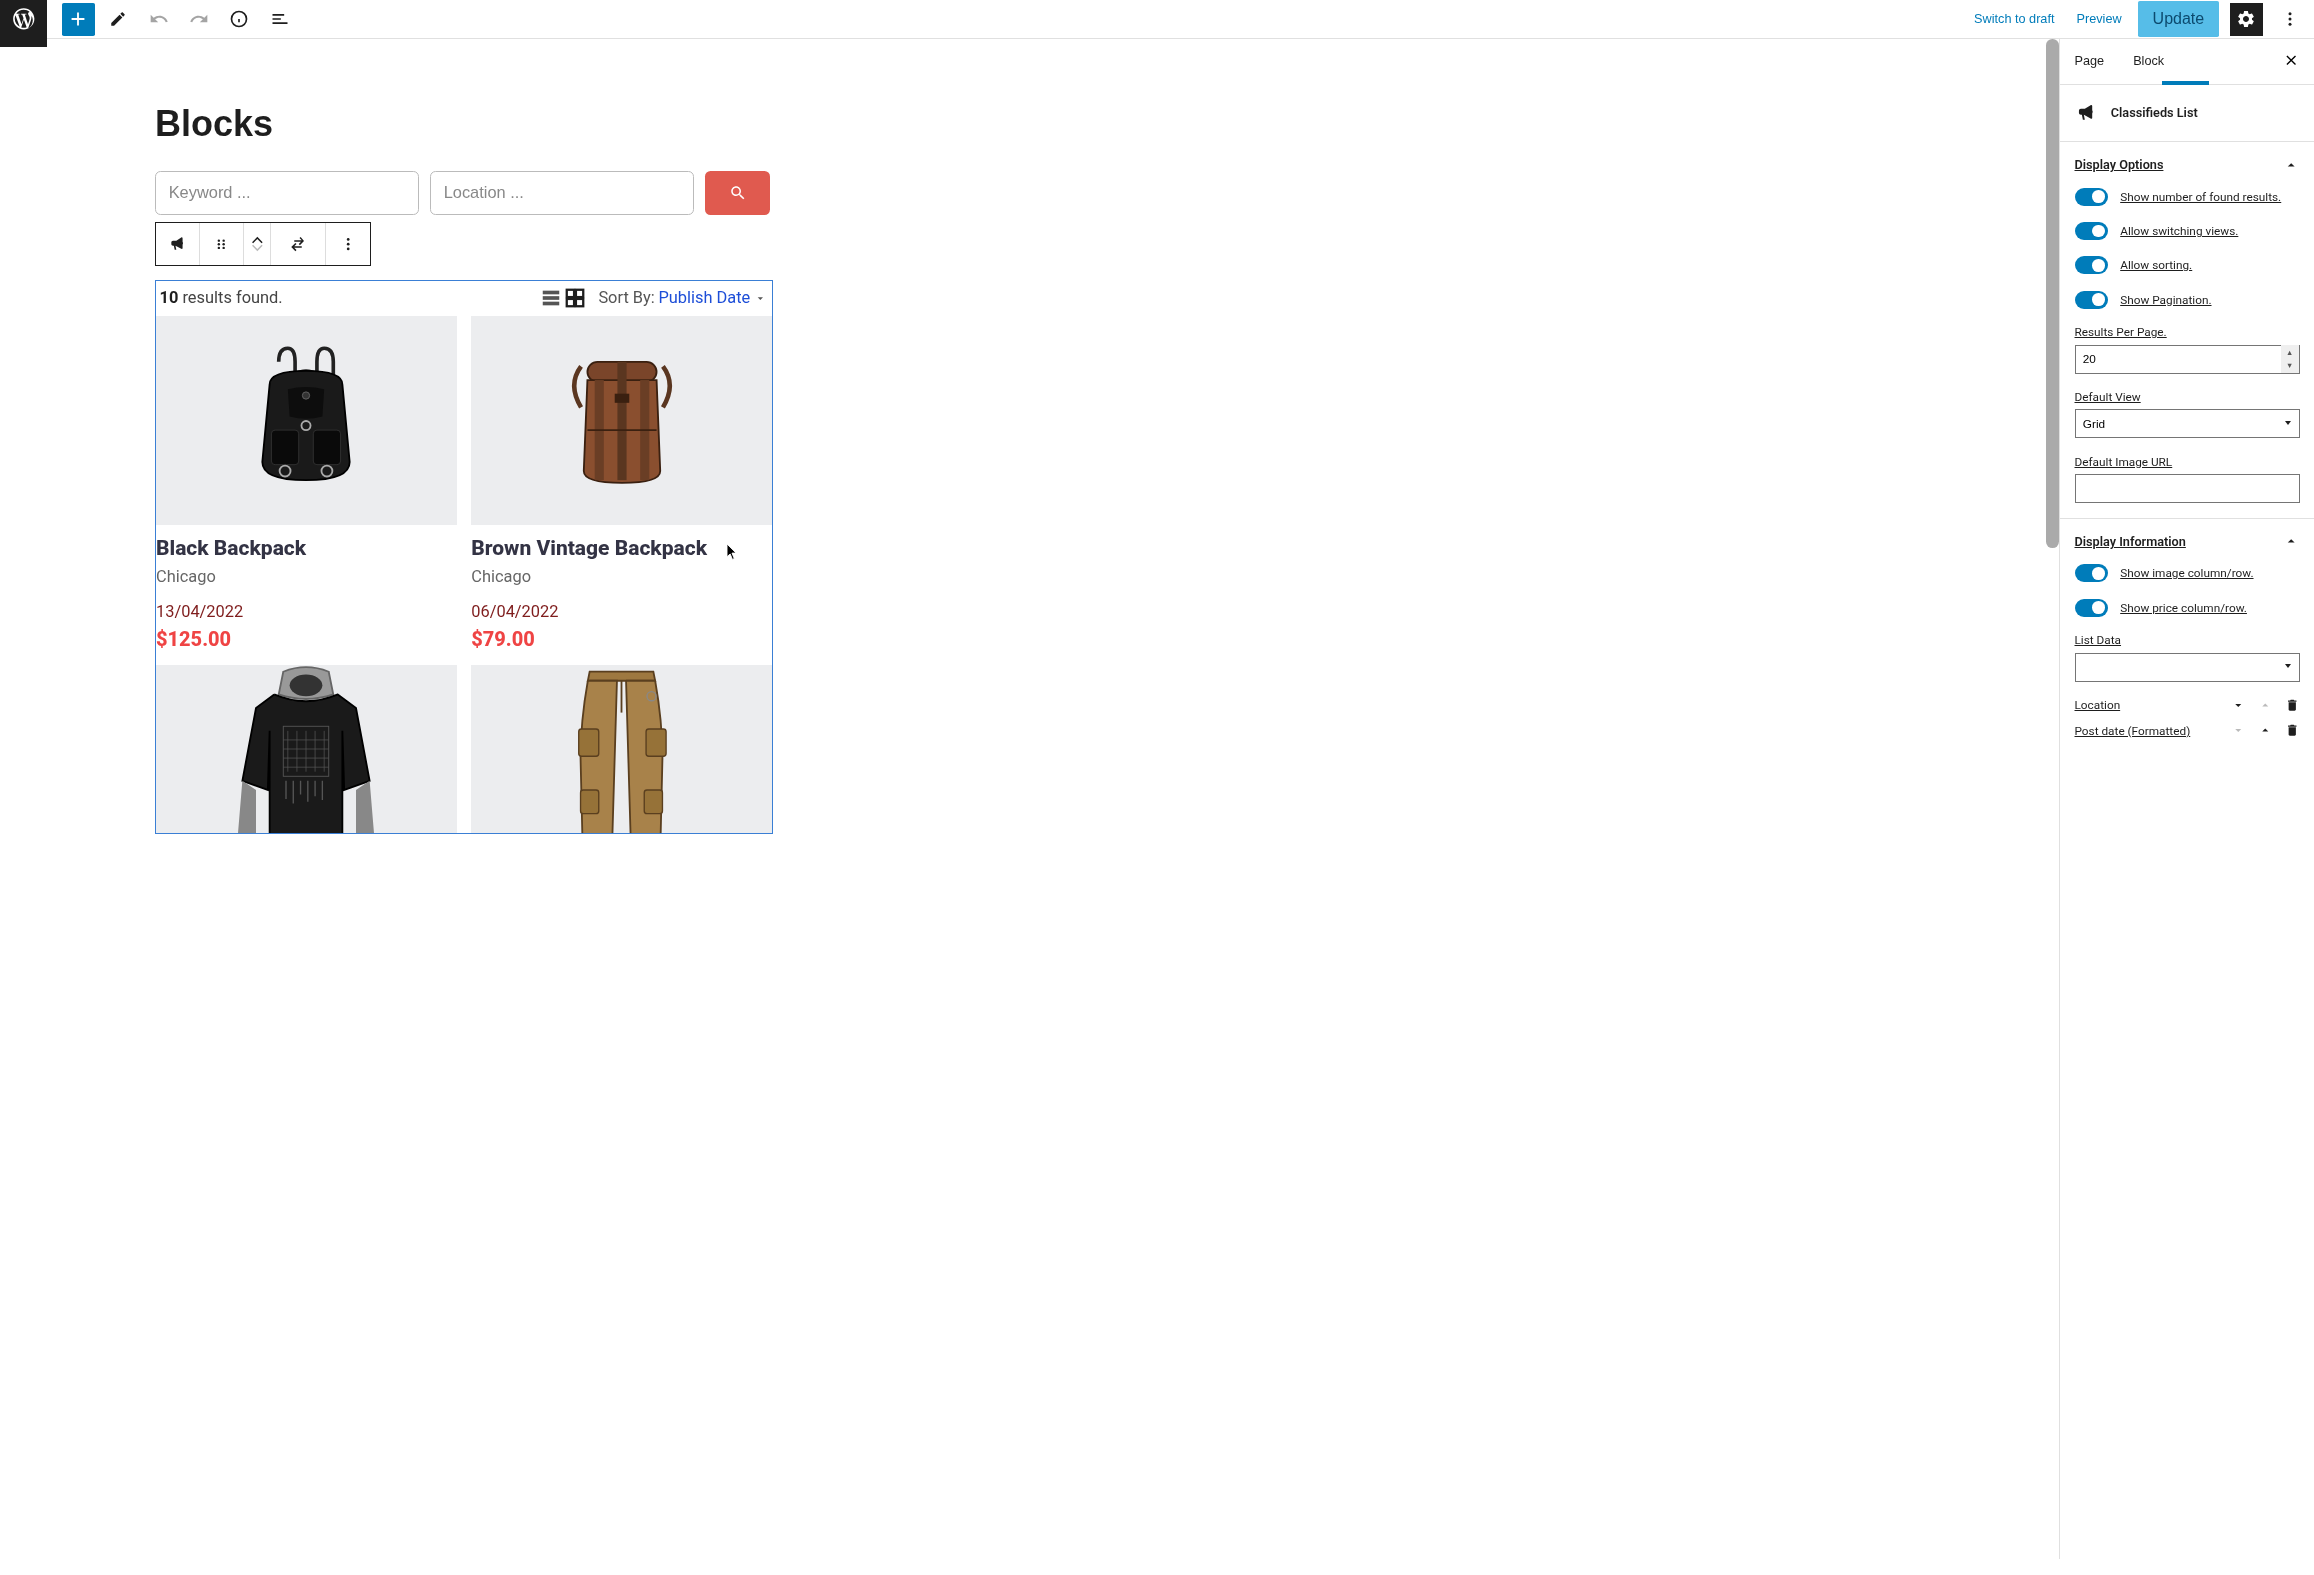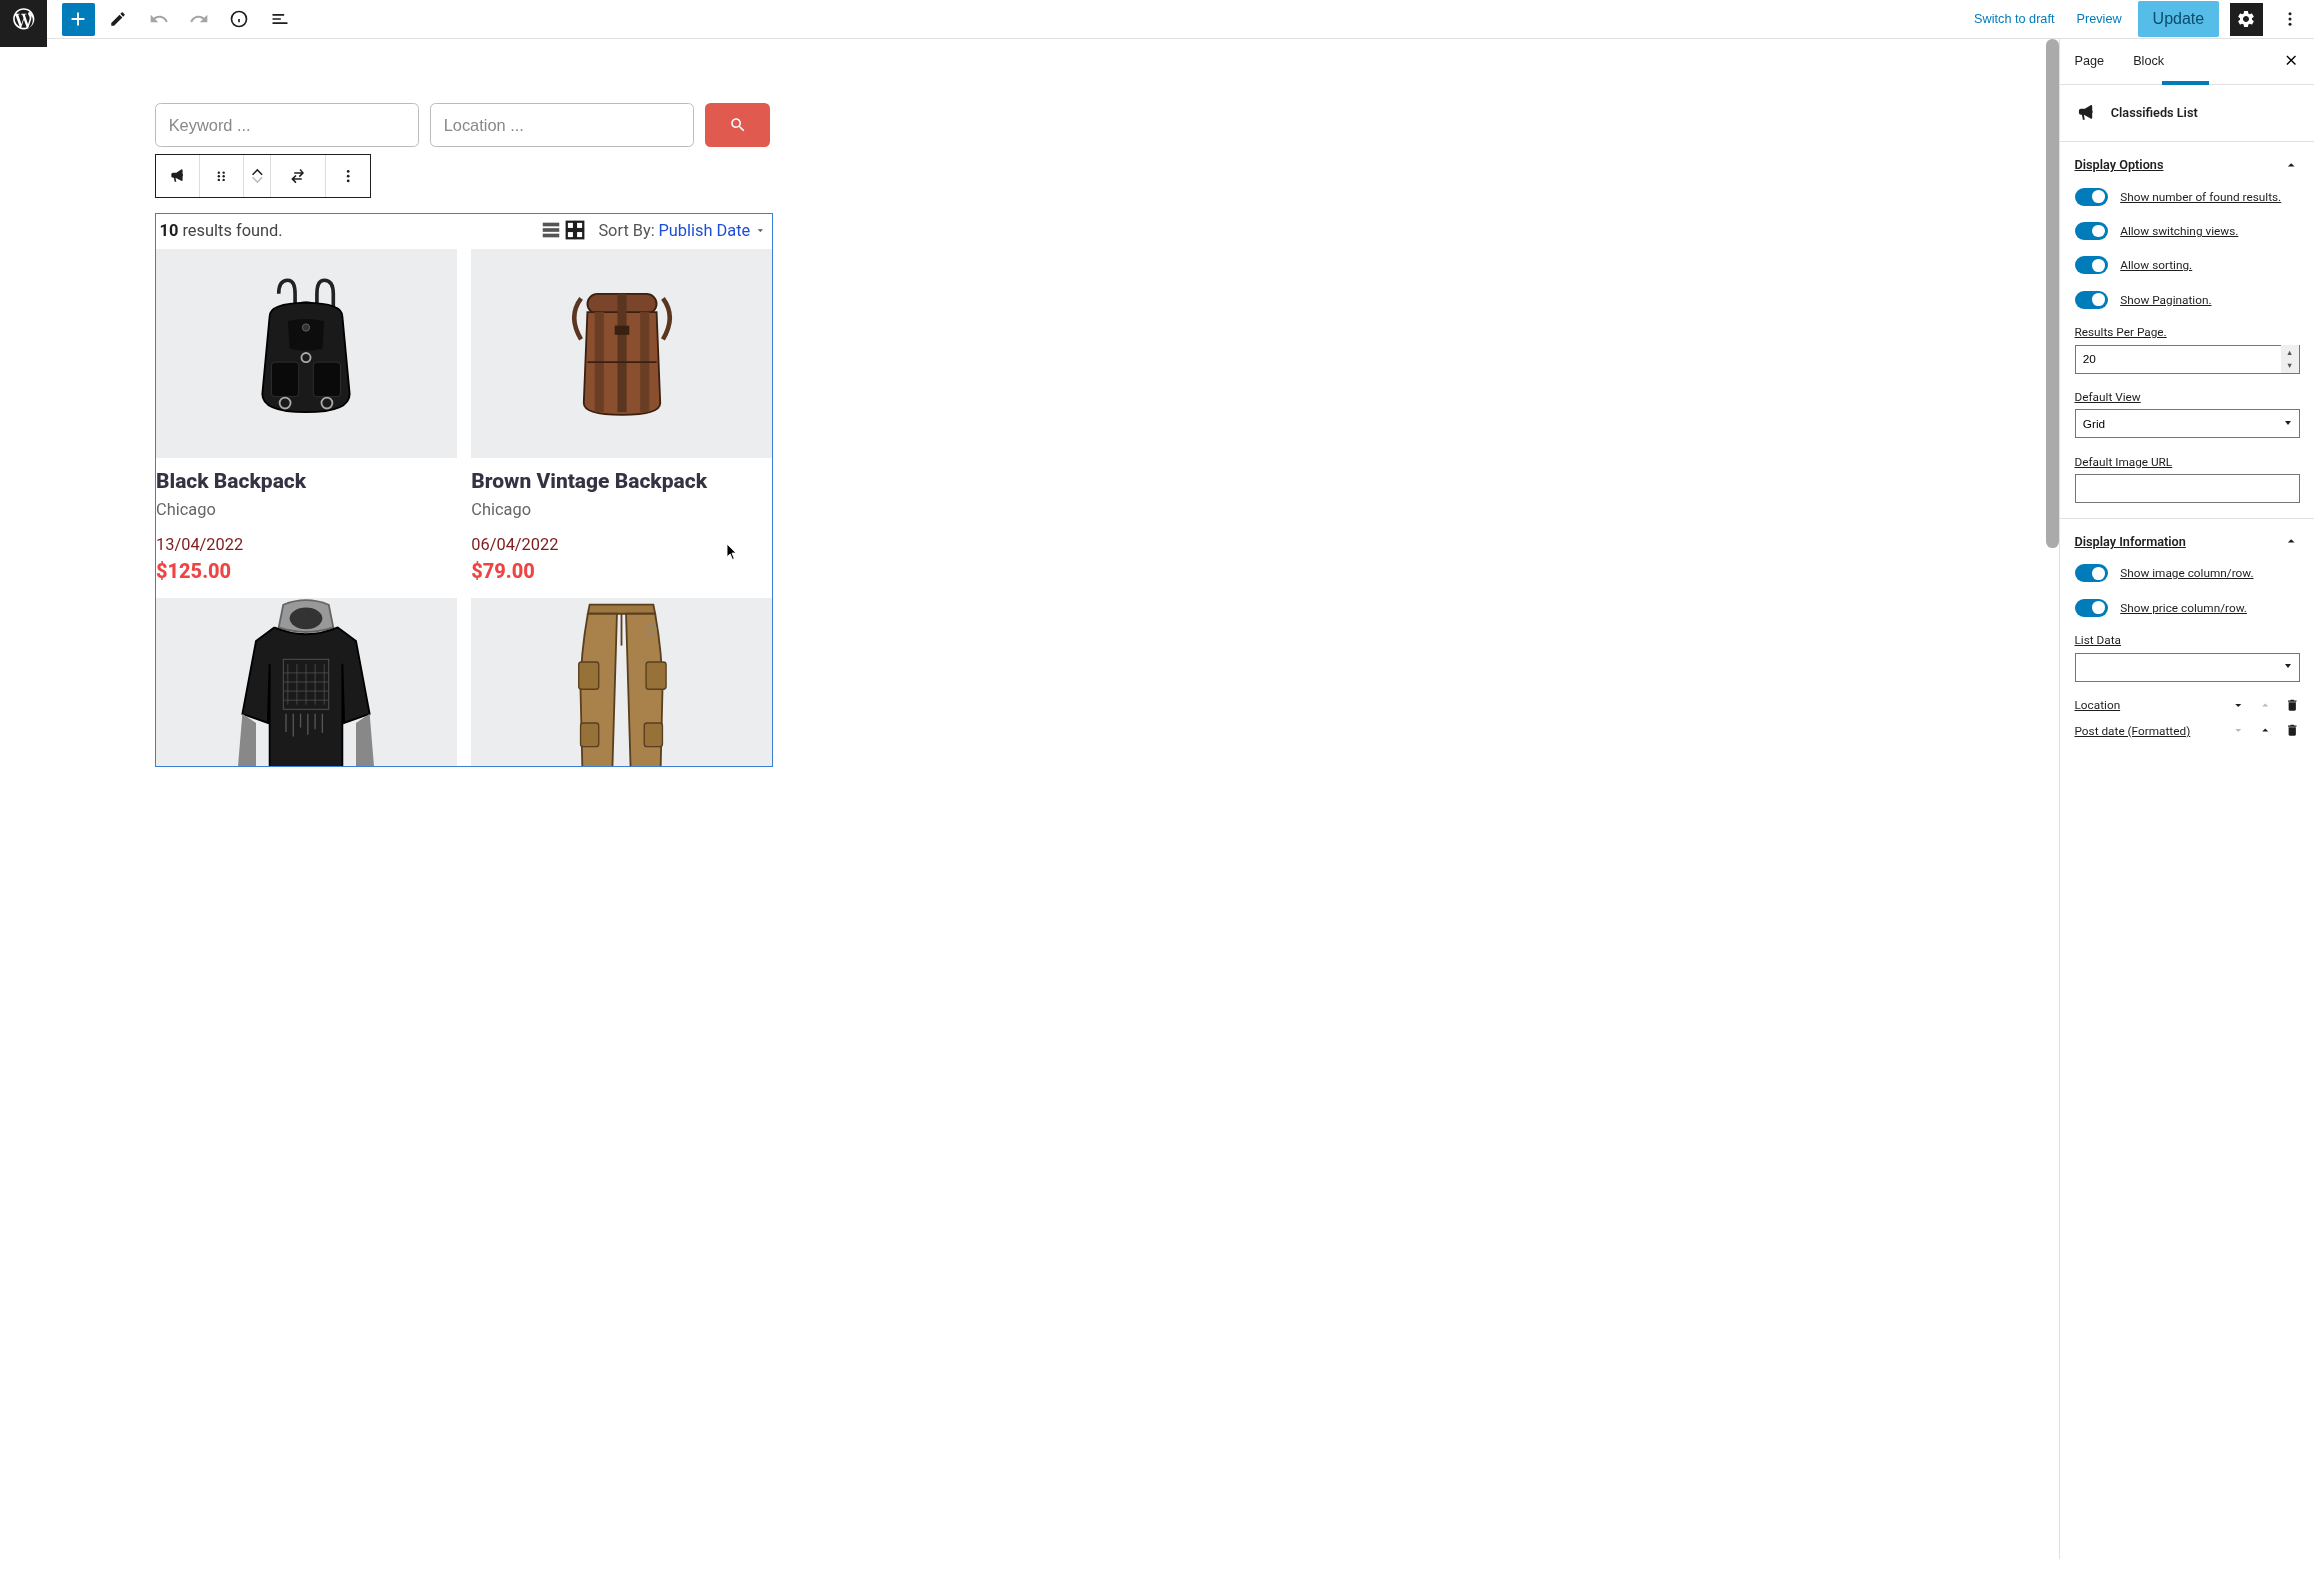--- a/index.html
+++ b/index.html
@@ -144,20 +144,21 @@
           <circle cx="12" cy="12" r="2"></circle>
           <circle cx="12" cy="19" r="2"></circle>
         </svg>
     </button>
   </div>
 </div>
 
 <div class="layout">
 
   <div class="canvas">
+    <h1 class="page-title">Blocks</h1>
 
     <div class="search-row">
       <input class="search-input" style="width: 264px; flex: 0 0 auto;" placeholder="Keyword ...">
       <input class="search-input" style="width: 264px; flex: 0 0 auto;" placeholder="Location ...">
       <button class="search-go">
         <svg width="18" height="18" viewBox="0 0 24 24" fill="currentColor">
             <path d="M15.5 14h-.79l-.28-.27C15.41 12.59 16 11.11 16 9.5 16 5.91 13.09 3 9.5 3S3 5.91 3 9.5 5.91 16 9.5 16c1.61 0 3.09-.59 4.23-1.57l.27.28v.79l5 4.99L20.49 19l-4.99-5zm-6 0C7.01 14 5 11.99 5 9.5S7.01 5 9.5 5 14 7.01 14 9.5 11.99 14 9.5 14z"></path>
           </svg>
       </button>
     </div>

